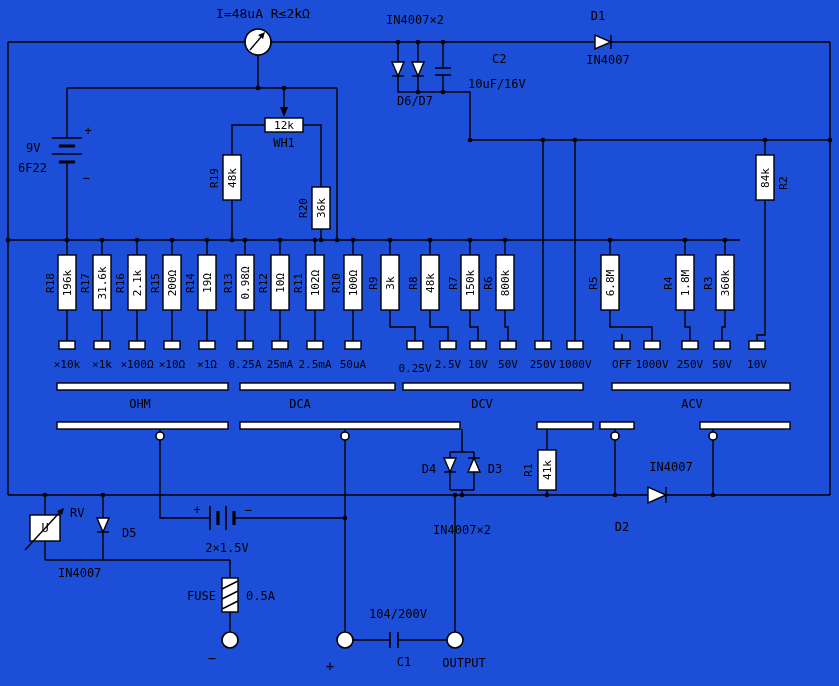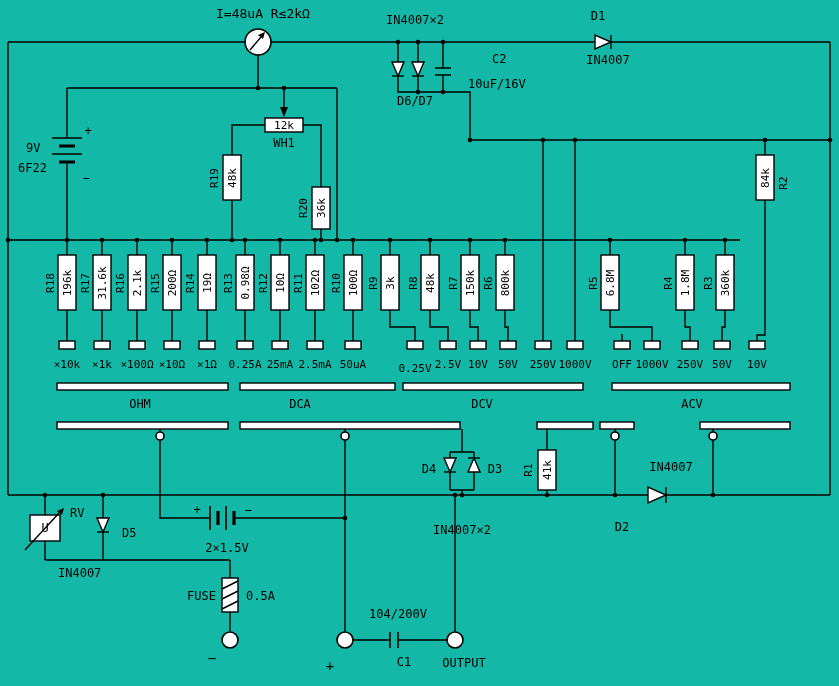--- a/index.html
+++ b/index.html
@@ -1,16 +1,16 @@
 <!DOCTYPE html>
 <html><head>
 <meta charset="utf-8">
 <style>
   html,body{margin:0;padding:0;background:#fff}
-  .stage{position:relative;width:839px;height:686px;background:#14b8a6;overflow:hidden}
+  .stage{position:relative;width:839px;height:686px;background:#1d4ed8;overflow:hidden}
   svg{display:block}
   text{font-family:"DejaVu Sans Mono","Liberation Mono",monospace;fill:#000}
   .t11{font-size:11px}
   .t12{font-size:12px}
   .t13{font-size:13px}
   .t14{font-size:14px}
   .wire{stroke:#000;stroke-width:1.4;fill:none}
   .box{fill:#fff;stroke:#000;stroke-width:1.4}
   .tri{fill:#fff;stroke:#000;stroke-width:1.4}
   .arr{fill:#000;stroke:none}

